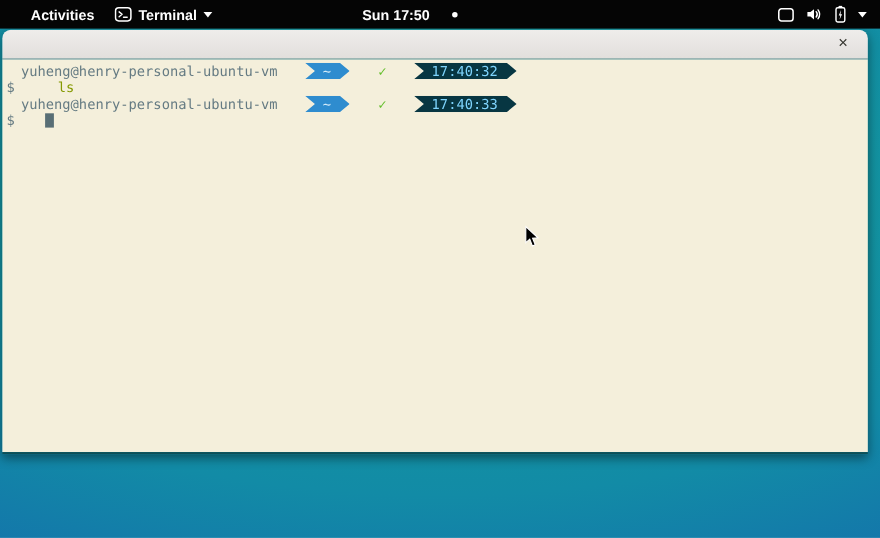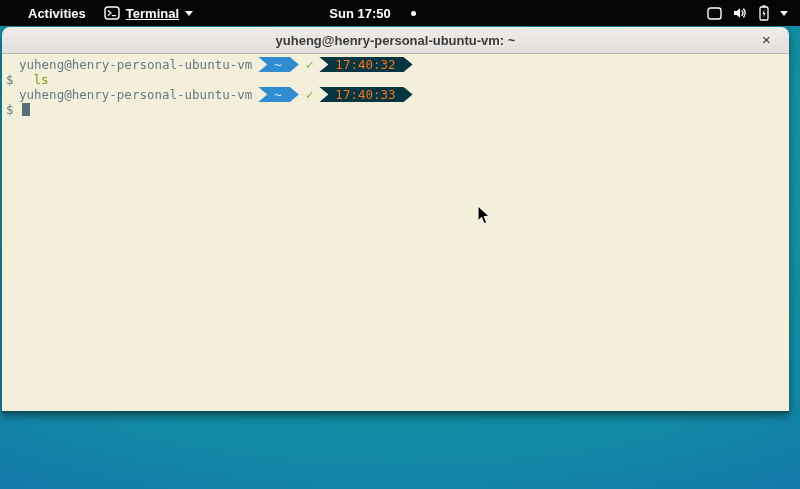--- a/index.html
+++ b/index.html
@@ -13,21 +13,21 @@
   
   .topbar {
     position: absolute; left: 0; top: 0; width: 800px; height: 26px;
     background: #050505; color: #fff;
     display: flex; align-items: center;
     font-size: 13px; font-weight: 600;
     z-index: 30;
   }
   .tb-left { display: flex; align-items: center; gap: 14px; padding-left: 24px; }
   .tb-activities { padding: 0 4px; }
-  .tb-app { display: flex; align-items: center; gap: 6px; text-decoration: underline; }
+  .tb-app { display: flex; align-items: center; gap: 6px; }
   .tb-center {
     position: absolute; left: 0; right: 55px; top: 0; height: 26px;
     display: flex; align-items: center; justify-content: center; gap: 20px;
     pointer-events: none;
   }
   .tb-center > * { pointer-events: auto; }
   .notif-dot { width: 5px; height: 5px; border-radius: 50%; background: #fff; margin-top: 1px; }
   .tb-right {
     position: absolute; right: 0; top: 0; height: 26px;
     display: flex; align-items: center; gap: 10px; padding: 0 12px 0 8px;
@@ -68,29 +68,29 @@
 
   
   .term {
     height: 358px;
     background: var(--terminal-bg);
     font-family: "DejaVu Sans Mono", monospace;
     font-size: 12.5px;
     padding: 3px 0 0 4px;
     color: var(--prompt-gray);
   }
-  .term-line { height: 15px; line-height: 15px; white-space: pre; display: flex; align-items: center; }
+  .term-line { height: 15px; line-height: 15px; white-space: pre; display: flex; align-items: center; gap: 19px; }
   .p-user { color: var(--prompt-gray); padding-left: 13px; }
   .pl-seg {
     display: inline-flex; align-items: center; justify-content: center;
     height: 15px;
     clip-path: polygon(0 0, calc(100% - 9px) 0, 100% 50%, calc(100% - 9px) 100%, 0 100%, 9px 50%);
   }
   .pl-blue { background: var(--powerline-blue); color: #d5ecfa; padding: 0 17px 0 16px; margin-left: 6px; }
-  .pl-dark { background: var(--powerline-dark); color: #f97316; padding: 0 17px 0 16px; }
+  .pl-dark { background: var(--powerline-dark); color: #7dd3fc; padding: 0 17px 0 16px; }
   .p-check { color: var(--check-green); font-weight: 700; margin: 0 6px 0 7px; }
   .dollar { color: var(--prompt-gray); }
   .cmd-text { color: var(--command-green); margin-left: 20px; }
   .dir { color: var(--dir-cyan); margin-right: 2ch; }
   .block-cursor {
     display: inline-block; width: 8px; height: 13px;
     background: #586e75; margin-left: 8px; align-self: center;
   }
 
   
@@ -139,21 +139,20 @@
         <rect x="2" y="2" width="8" height="13" rx="1.6" fill="none" stroke="#fff" stroke-width="1.3"></rect>
         <path d="M6.6 4.2 L4.5 9 L5.9 9 L5.3 12.8 L7.5 8 L6.1 8 Z" fill="#fff"></path>
       </svg>
     </span>
     <span class="caret-down"></span>
   </div>
 </div>
 
 <div class="window">
   <div class="titlebar">
-    <div class="titlebar-title">yuheng@henry-personal-ubuntu-vm: ~</div>
     <div class="close-btn">×</div>
   </div>
 
   <div class="term">
 
     <div class="term-line">
       <span class="p-user">yuheng@henry-personal-ubuntu-vm</span>
       <span class="pl-seg pl-blue">~</span>
       <span class="p-check">✓</span>
       <span class="pl-seg pl-dark">17:40:32</span>

